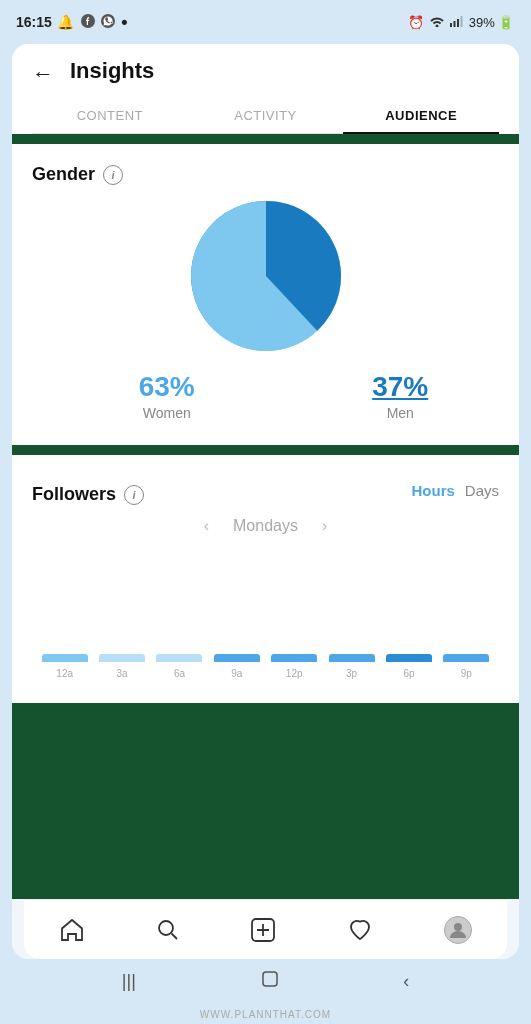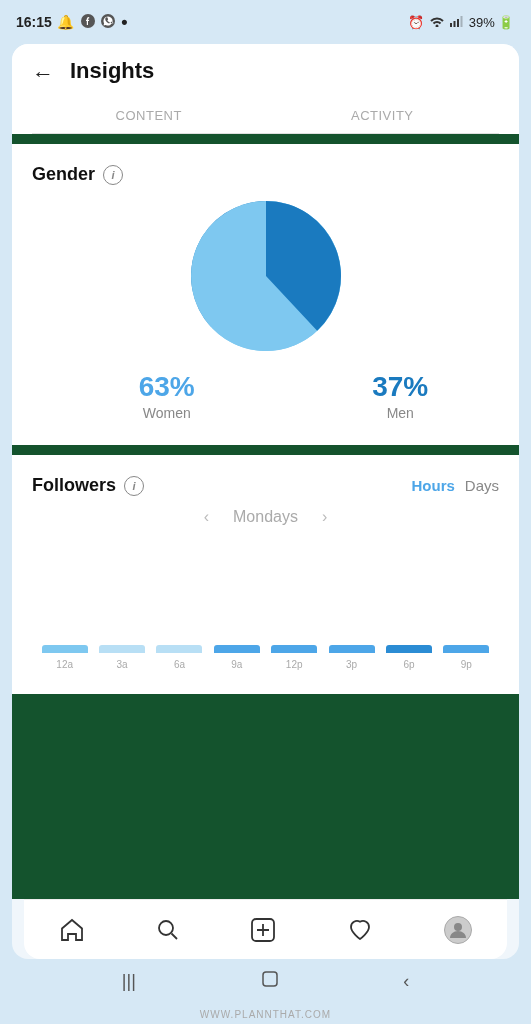--- a/index.html
+++ b/index.html
@@ -176,20 +176,21 @@
     .followers-header {
       display: flex;
       align-items: center;
       justify-content: space-between;
       margin-bottom: 12px;
     }
     .followers-title-group {
       display: flex;
       align-items: center;
       gap: 8px;
+      margin-top: 9px;
     }
     .toggle-group {
       display: flex;
       gap: 10px;
     }
     .toggle-btn {
       font-size: 15px;
       color: #888;
       cursor: pointer;
     }
@@ -327,20 +328,21 @@
 
     <div class="header">
       <div class="header-row">
         <span class="back-btn">←</span>
         <span class="header-title">Insights</span>
       </div>
 
       <div class="tabs">
         <div class="tab">CONTENT</div>
         <div class="tab">ACTIVITY</div>
+        <div class="tab active">AUDIENCE</div>
       </div>
     </div>
 
     <div class="sections">
 
       <div class="section-card">
         <div class="section-title-row">
           <span class="section-title">Gender</span>
           <div class="info-icon">i</div>
         </div>
@@ -368,21 +370,21 @@
         <style>
           .pie-container:first-of-type { display: none; }
         </style>
 
         <div class="gender-stats">
           <div class="gender-stat">
             <div class="gender-percent">63%</div>
             <div class="gender-label">Women</div>
           </div>
           <div class="gender-stat">
-            <div class="gender-percent" style="color:#1a7abf;">37%</div>
+            <div class="gender-percent" style="color:#1a7abf;text-decoration:underline;">37%</div>
             <div class="gender-label">Men</div>
           </div>
         </div>
       </div>
 
       <div class="section-card">
         <div class="followers-header">
           <div class="followers-title-group">
             <span class="section-title">Followers</span>
             <div class="info-icon">i</div>

